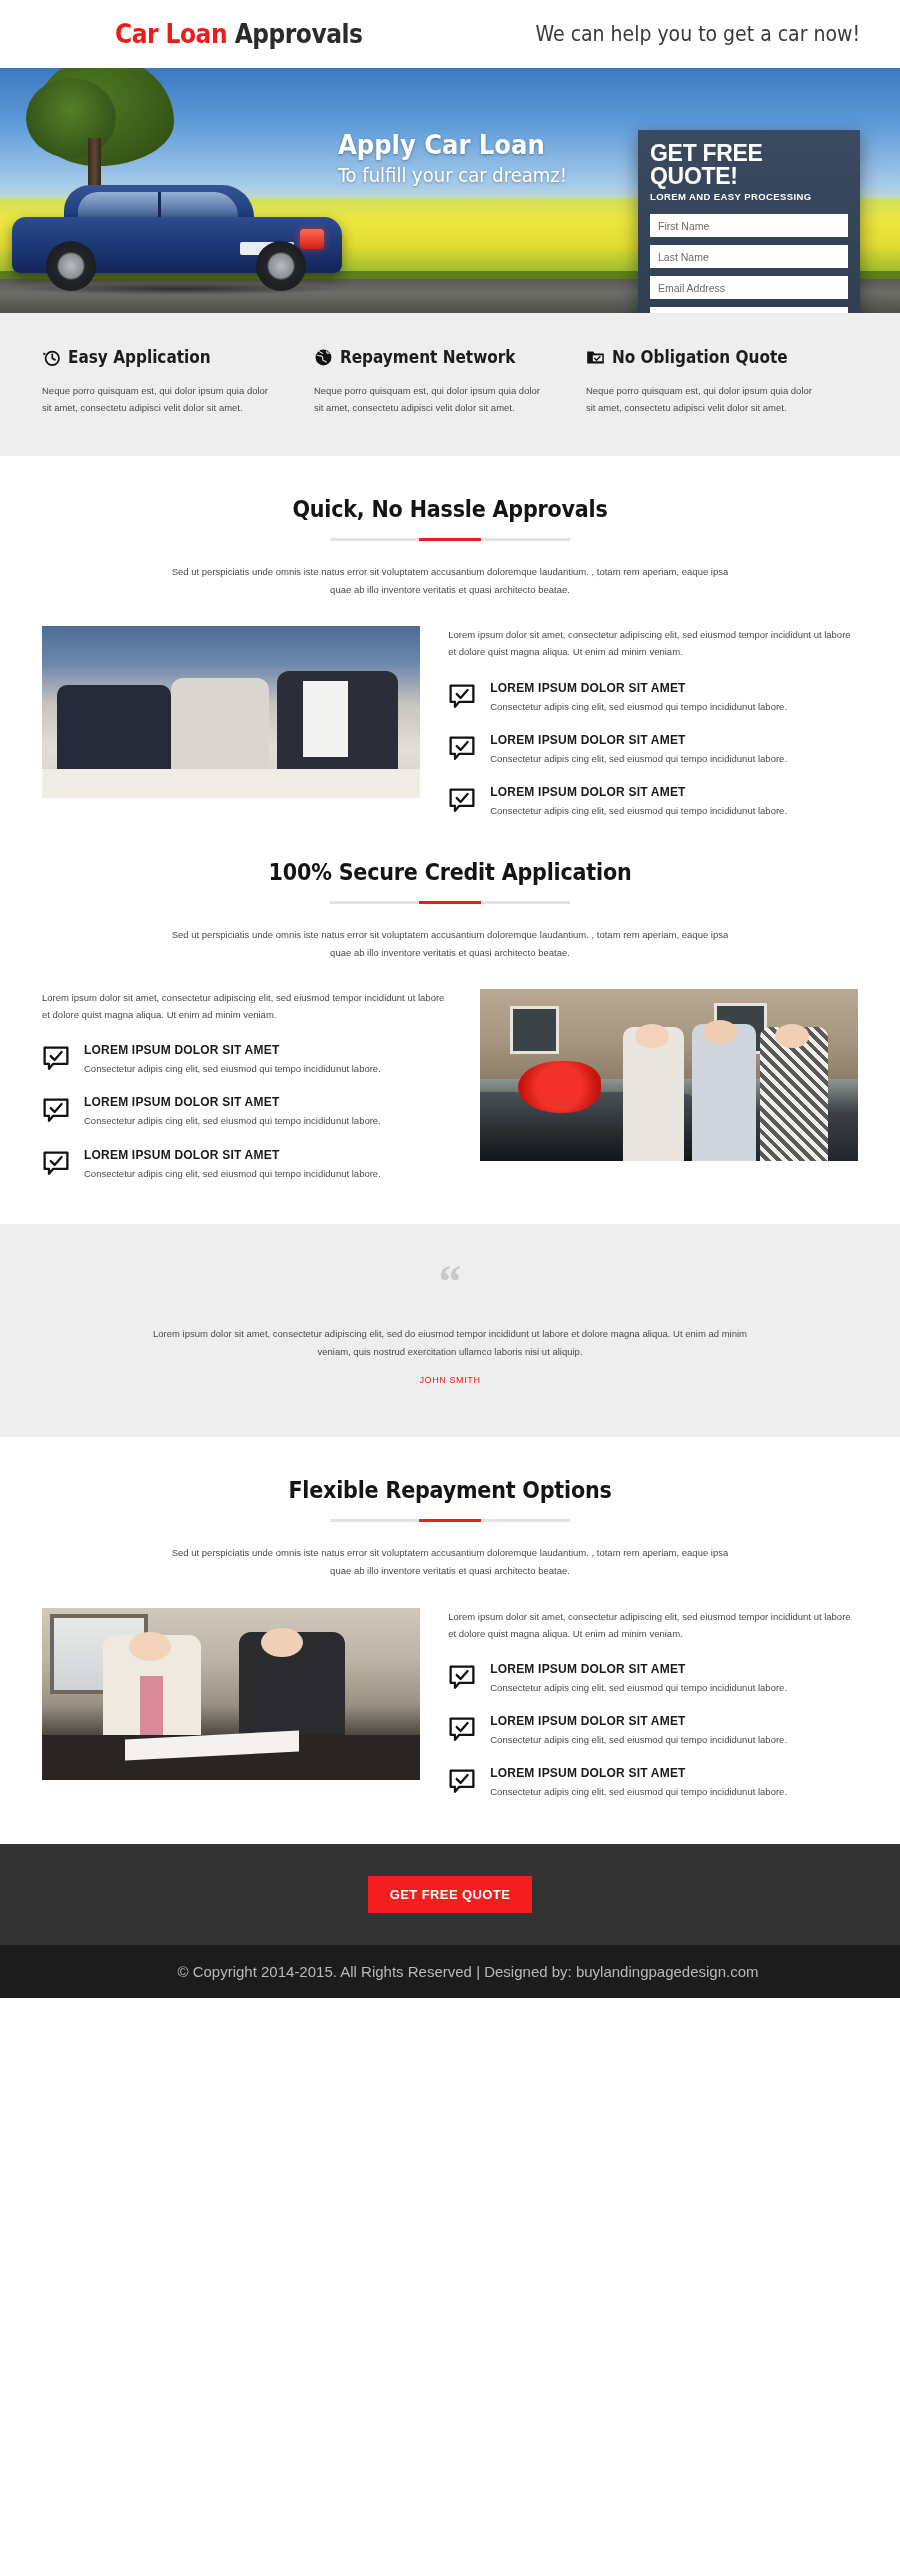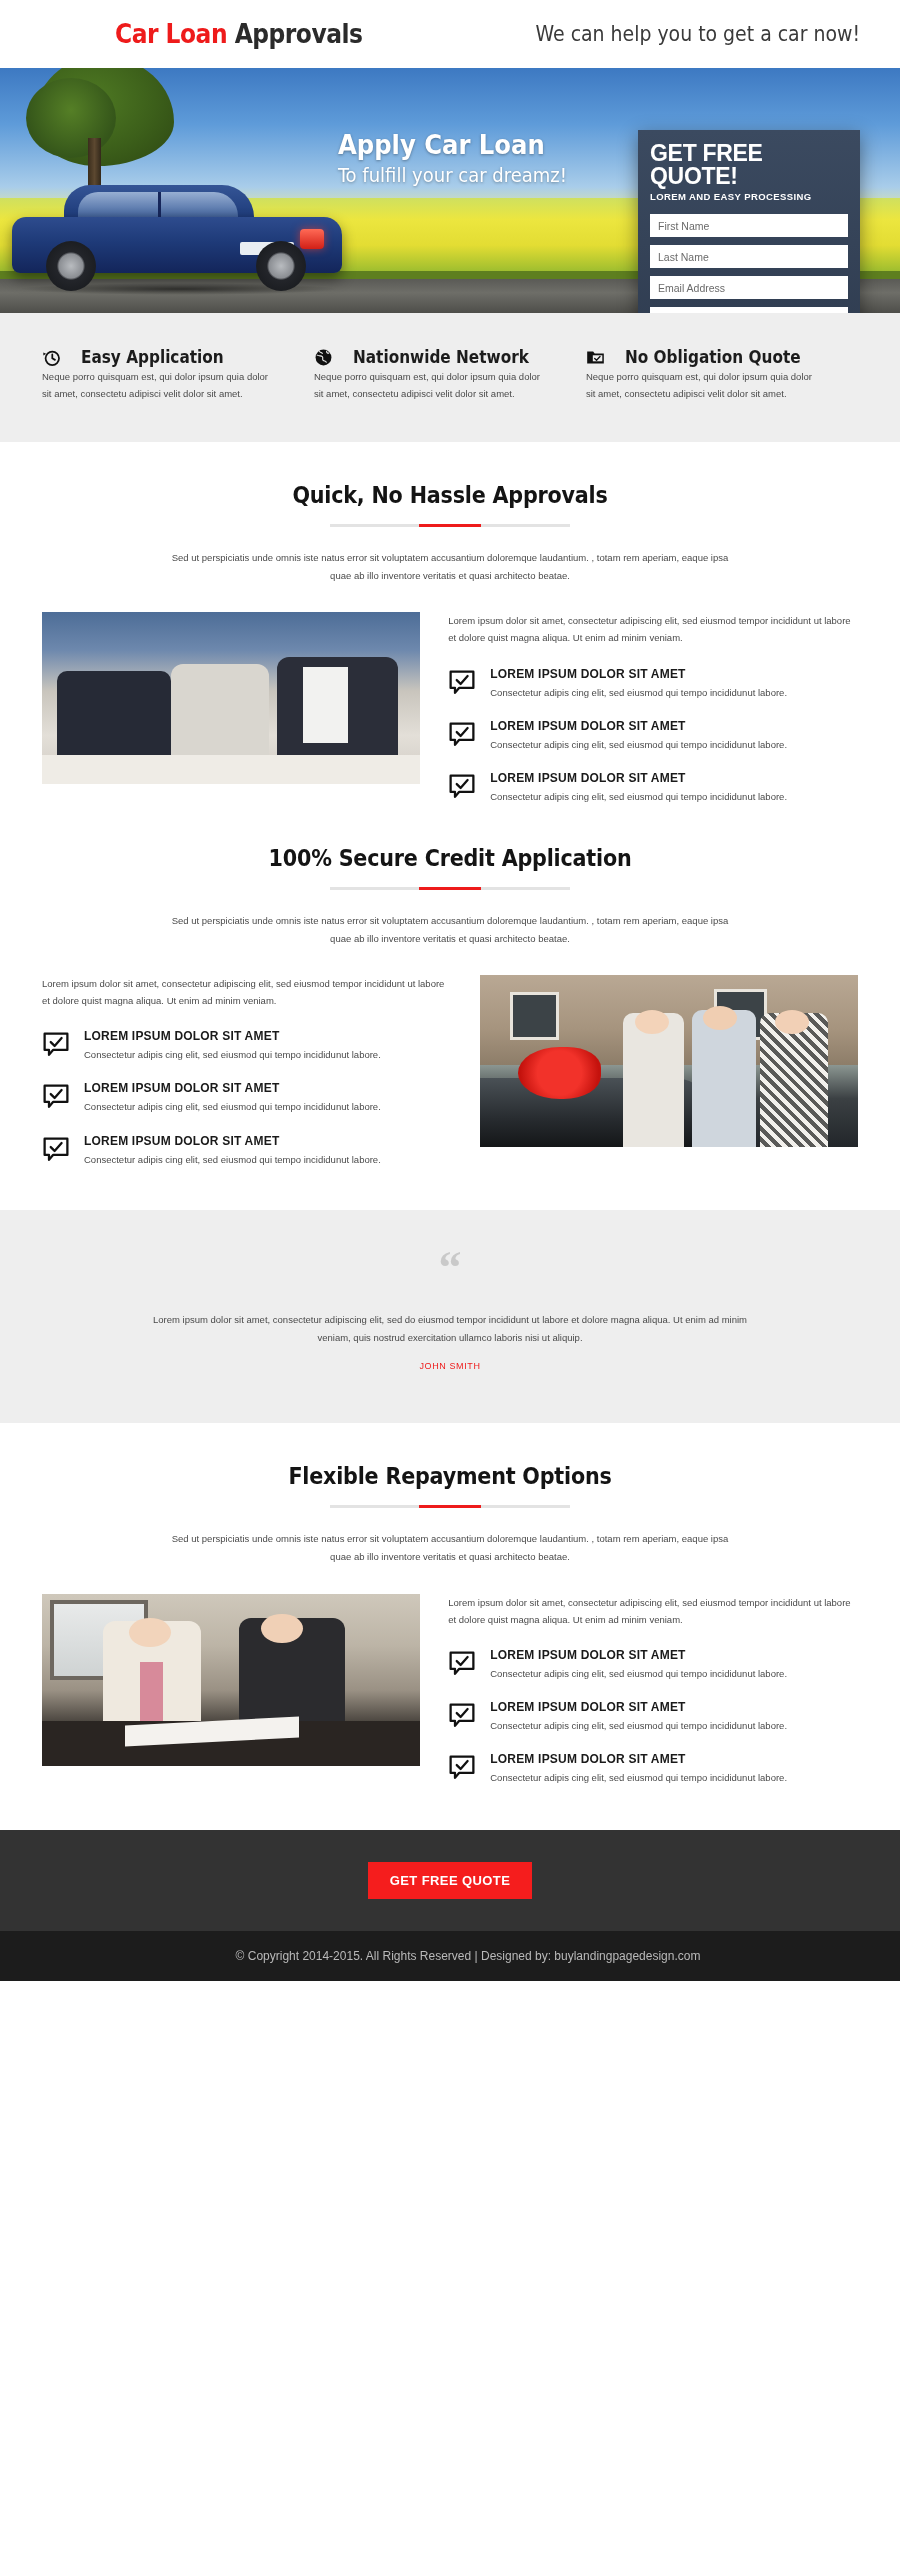--- a/index.html
+++ b/index.html
@@ -121,21 +121,21 @@
   }
   .formbox input::placeholder { color:#6a6a6a; opacity:1; }
 
   
   .features {
     background:#eeeeee;
     padding: 34px 42px 40px 42px;
     display:flex; gap:0;
   }
   .feature { width:33.33%; padding-right:34px; }
-  .feature-head { display:flex; align-items:center; gap:20px; margin-bottom:2px; }
+  .feature-head { display:flex; align-items:center; gap:7px; margin-bottom:16px; }
   .feature-title {
     font-size:17px; font-weight:bold; color:#1c1c1c; white-space:nowrap;
     font-family: "DejaVu Sans Condensed", "Liberation Sans Narrow", "Liberation Sans", sans-serif;
     font-stretch: condensed;
   }
   .feature-text { font-size:9.5px; line-height:1.75; color:#4a4a4a; }
   .ficon { width:19px; height:19px; flex:0 0 19px; color:#111; }
   .ficon svg { display:block; width:19px; height:19px; }
 
   
@@ -227,21 +227,21 @@
   .ctaband-text b { font-weight:bold; }
   .ctaband-text span { font-weight:normal; }
   .ctaband-btn {
     background:#f51d1d; color:#fff; border:0; cursor:pointer;
     font-size:13px; font-weight:bold; letter-spacing:.4px;
     padding: 11px 22px; font-family:"Liberation Sans", sans-serif;
   }
 
   
   .footer { background:#1c1c1c; padding: 18px 0; text-align:center; }
-  .footer-text { color:#b9b9b9; font-size:12px;padding-left:36px; }
+  .footer-text { color:#b9b9b9; font-size:15px;padding-left:36px; }
 </style>
 </head>
 <body>
 
 <div class="page">
 
   <div class="topbar">
     <div class="logo">
       <span class="strong">Car Loan</span><span class="light"> Approvals</span>
     </div>
@@ -305,21 +305,21 @@
     </div>
 
     <div class="feature">
       <div class="feature-head">
         <span class="ficon">
           <svg viewBox="0 0 24 24" fill="currentColor">
             <circle cx="12" cy="12" r="10"></circle>
             <path d="M4 9c3 1.5 5 .5 6.5 2s-.5 3 1 4.5 3 .5 4 2.5M7 4.5c1 1.5 3 1 3.5 2.5M16 4c-.5 2 1 2.5 2.5 2.5" stroke="#eeeeee" stroke-width="1.4" fill="none" stroke-linecap="round"></path>
           </svg>
         </span>
-        <span class="feature-title">Nationwide Network</span>
+        <span class="feature-title">Repayment Network</span>
       </div>
       <div class="feature-text">Neque porro quisquam est, qui dolor ipsum quia dolor sit amet, consectetu adipisci velit dolor sit amet.</div>
     </div>
 
     <div class="feature">
       <div class="feature-head">
         <span class="ficon">
           <svg viewBox="0 0 24 24" fill="currentColor">
             <path d="M1.5 4.5h7.5l2 2.3h11.5v12.7H1.5z"></path>
             <rect x="8.6" y="9.2" width="12" height="7.6" fill="#eeeeee"></rect>

